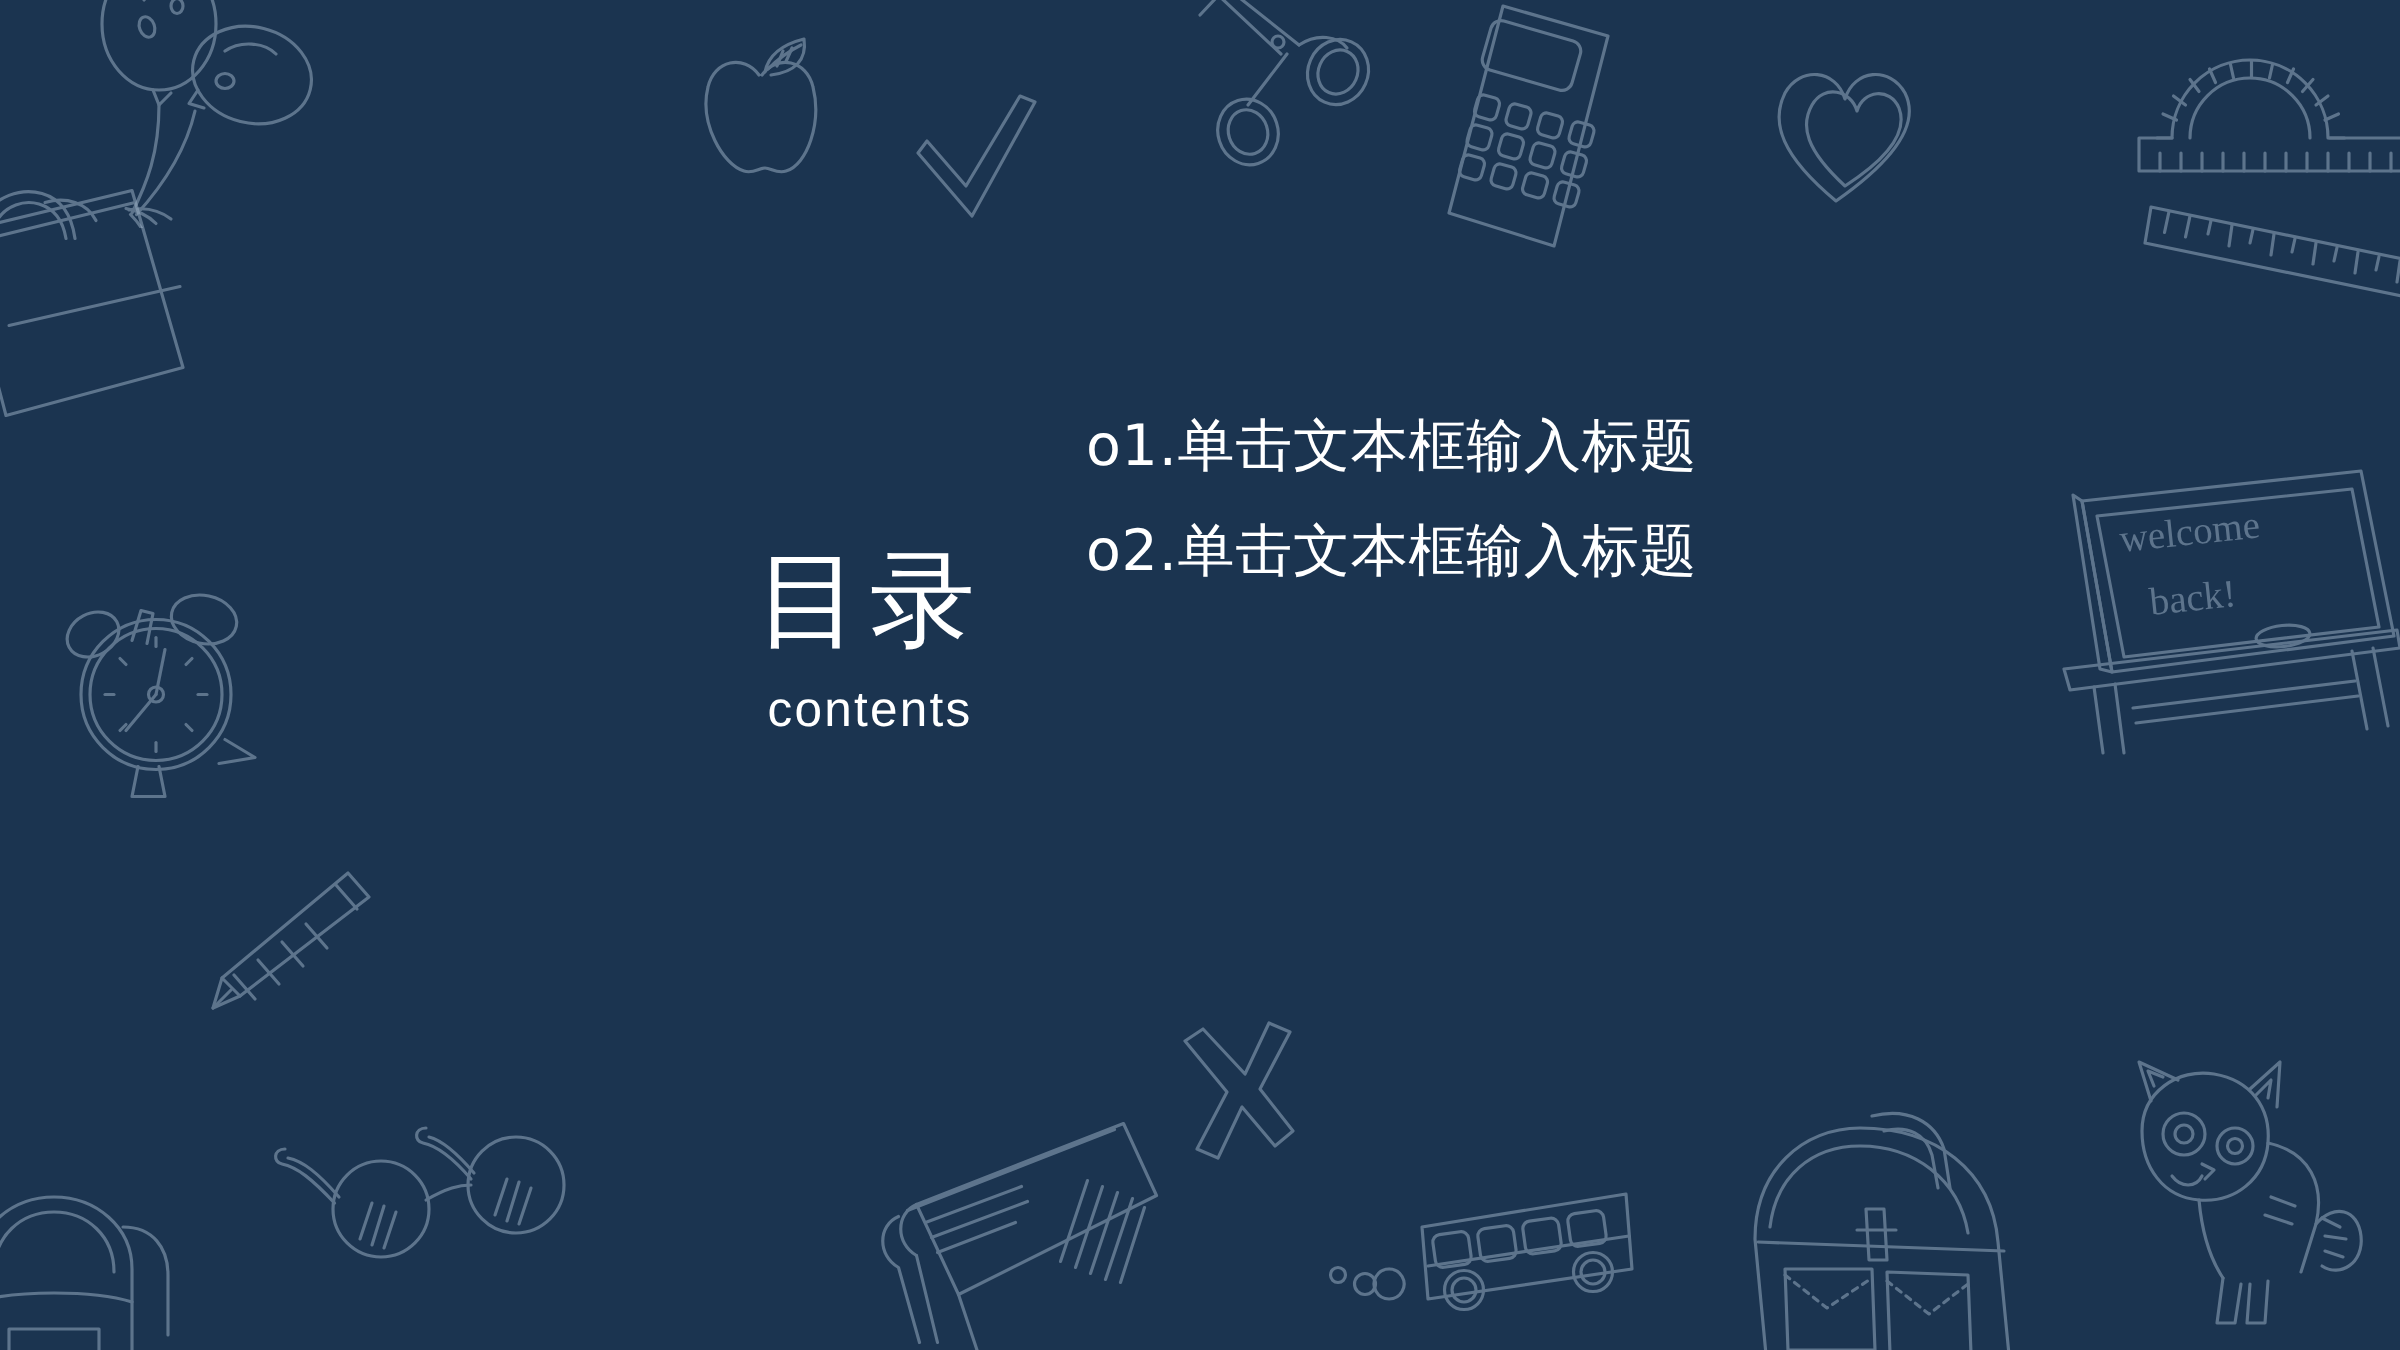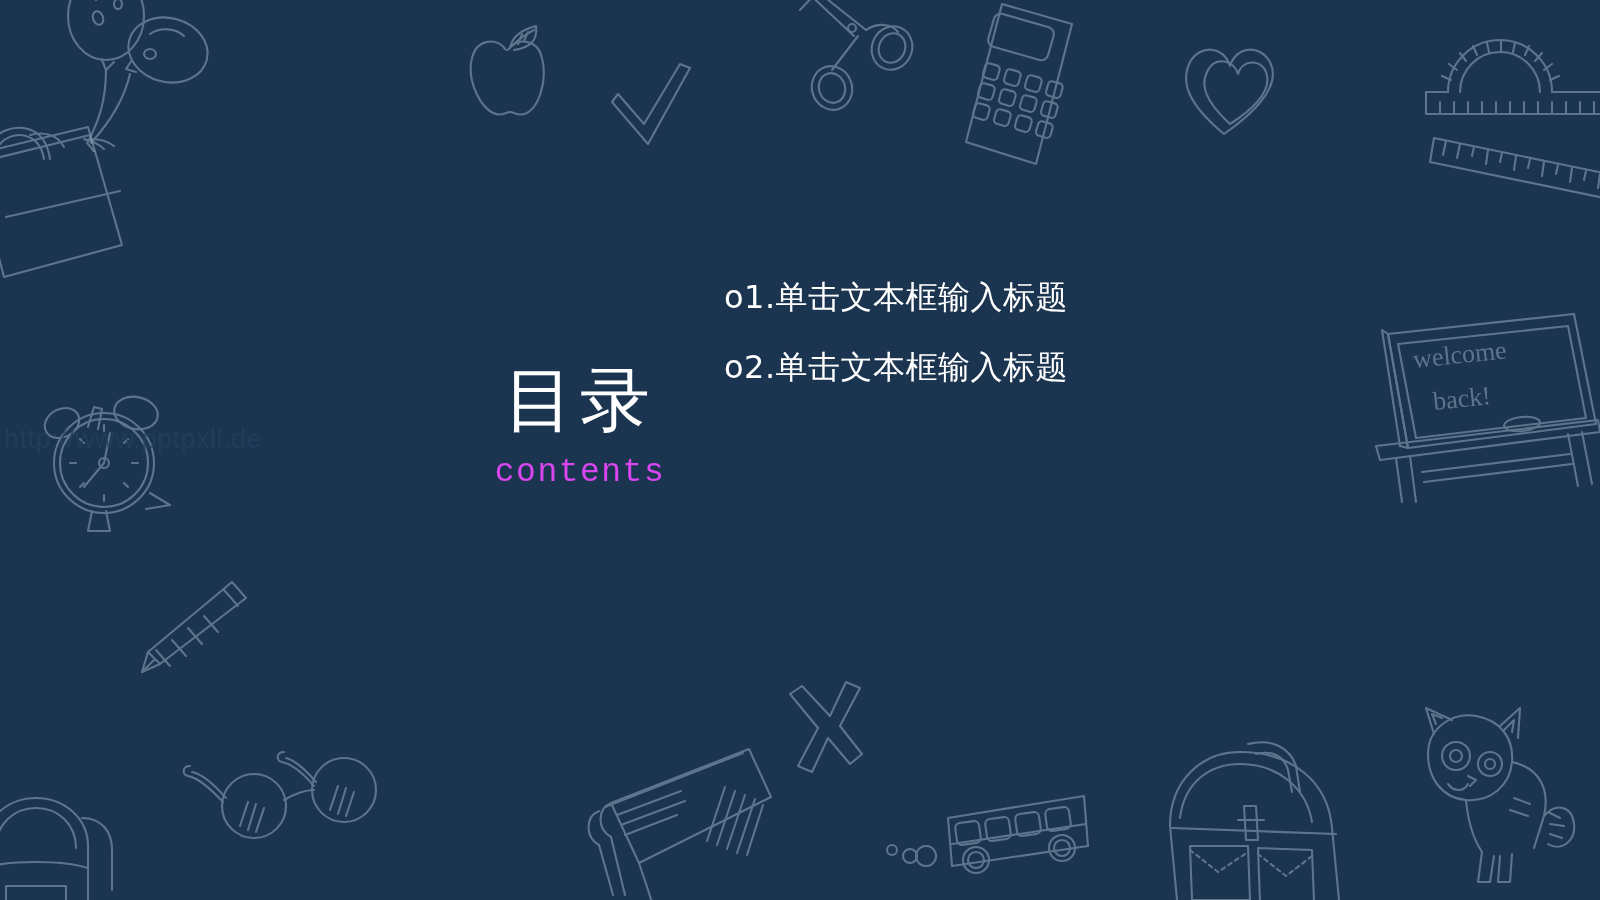--- a/index.html
+++ b/index.html
@@ -64,39 +64,39 @@
   .title-cn {
     color: #ffffff;
     font-size: 70px;
     line-height: 80px;
     font-weight: 400;
     letter-spacing: 6px;
     font-family: "DejaVu Sans", "Liberation Sans", sans-serif;
     white-space: nowrap;
   }
   .title-en {
-    color: #d946ef;
+    color: #ffffff;
     font-size: 33px;
     line-height: 38px;
     margin-top: 14px;
     font-weight: 400;
     letter-spacing: 1.5px;
-    font-family: Liberation Mono, monospace;
+    font-family: Liberation Sans, sans-serif;
   }
 
   
   .toc-list {
     position: absolute;
     left: 724px;
     top: 262px;
     width: 620px;
   }
   .toc-item {
     color: #ffffff;
-    font-size: 32px;
+    font-size: 38px;
     line-height: 70px;
     height: 70px;
     white-space: nowrap;
     letter-spacing: 0.5px;
     font-family: "DejaVu Sans", "Liberation Sans", sans-serif;
   }
 </style>
 </head>
 <body>
 
@@ -425,21 +425,20 @@
         </g>
         <path d="M74 146 L70 176 L82 176 L86 150"></path>
         <path d="M92 150 L90 176 L102 176 L104 148"></path>
         <path d="M106 92 L122 98"></path>
         <path d="M102 104 L120 110"></path>
       </svg>
     </div>
 
   </div>
 
-  <div class="watermark">http://www.pptpxll.de</div>
 
   <div class="title-block">
     <div class="title-cn">目录</div>
     <div class="title-en">contents</div>
   </div>
 
   <div class="toc-list">
     <div class="toc-item">o1.单击文本框输入标题</div>
     <div class="toc-item">o2.单击文本框输入标题</div>
   </div>

